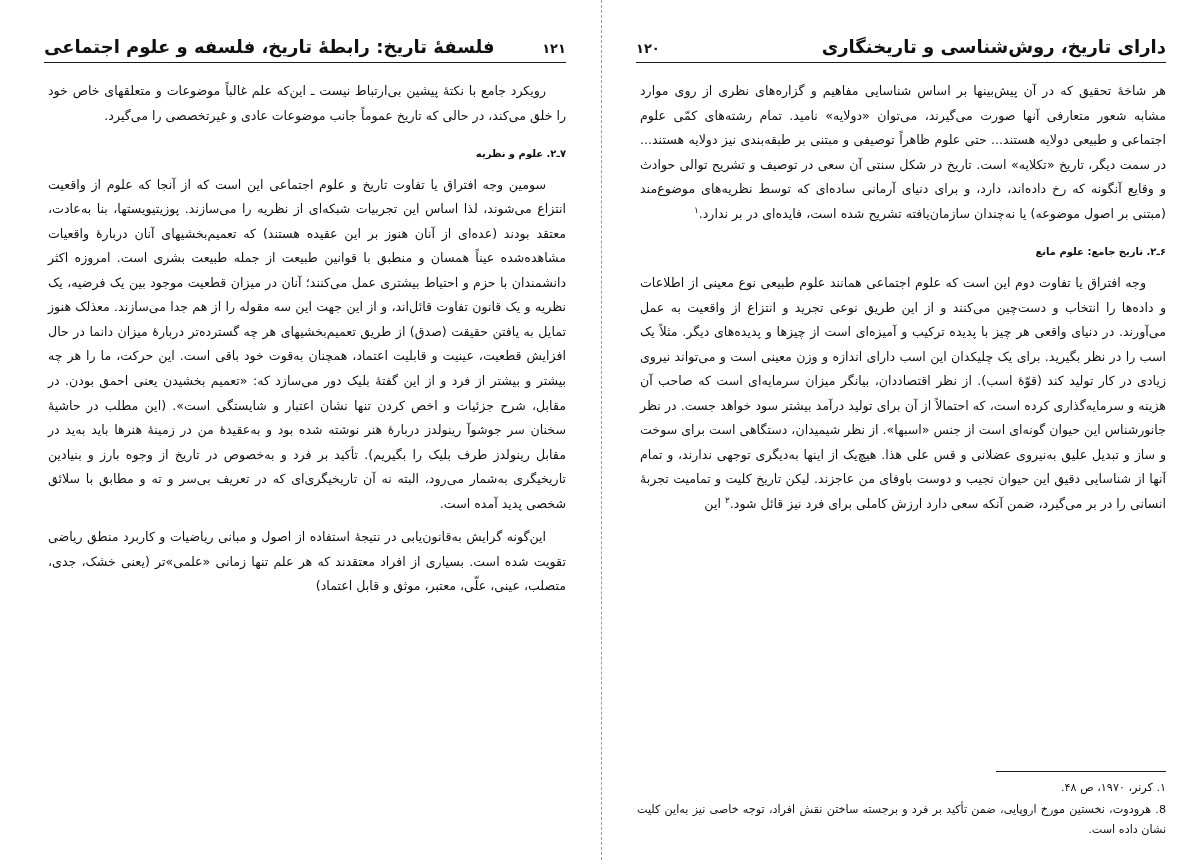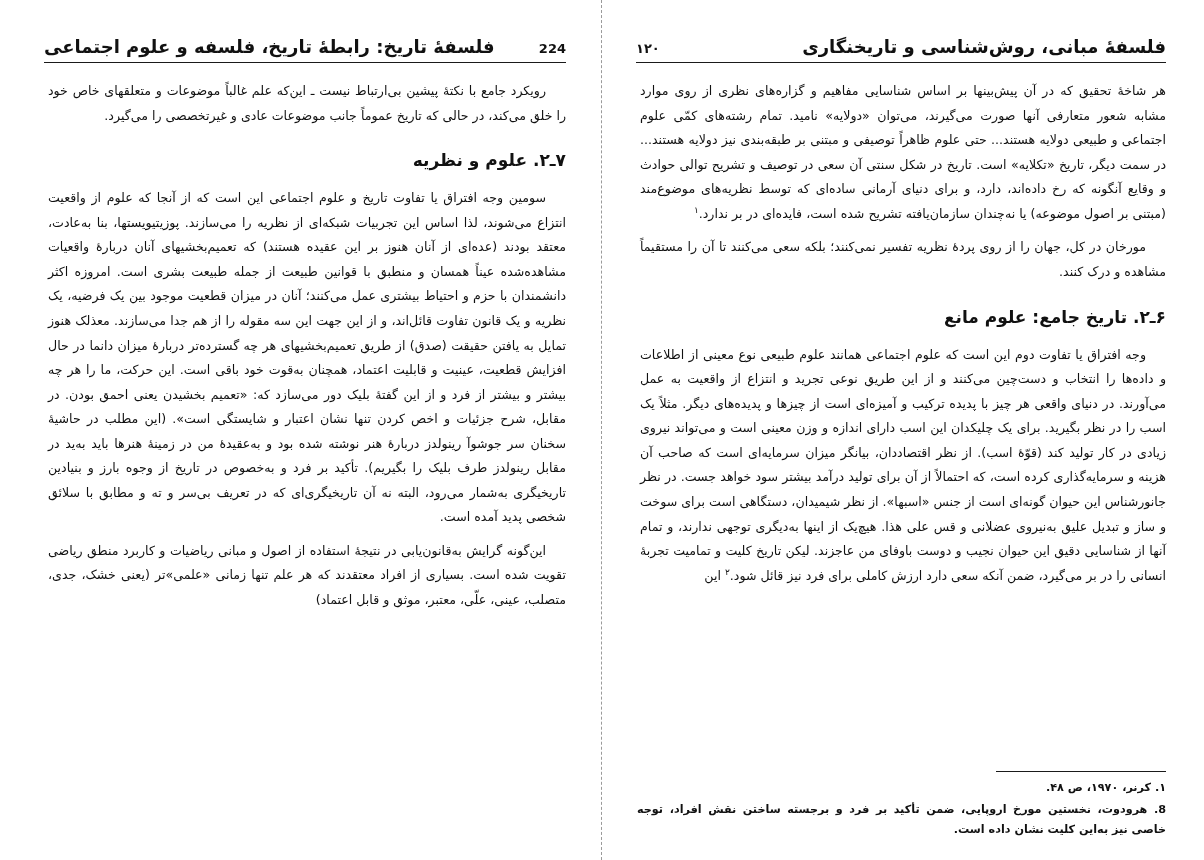--- a/index.html
+++ b/index.html
@@ -67,21 +67,21 @@
     line-height: 1.95;
     text-align: justify;
     text-justify: inter-word;
   }
   p {
     margin: 0 0 9px 4px;
     text-indent: 0;
   }
   p.indent { text-indent: 20px; }
   h3.section {
-    font-size: 17px;
+    font-size: 10px;
     font-weight: bold;
     margin: 16px 0 9px 0;
     text-align: right;
   }
   .sup {
     font-size: 9px;
     vertical-align: super;
   }
   .footnotes {
     position: absolute;
@@ -91,54 +91,53 @@
     font-size: 11.2px;
     line-height: 1.8;
     text-align: justify;
   }
   .fn-rule {
     width: 170px;
     height: 0;
     border-top: 1.2px solid #1a1a1a;
     margin: 0 0 6px auto; 
   }
-  .fn-item { margin: 0 0 2px 1px; font-weight: bold; }
+  .fn-item { margin: 0 0 2px 1px; }
 </style>
 </head>
 <body>
 
 <div class="spread">
   <div class="gutter"></div>
 
   <div class="page page-right">
     <div class="page-inner">
       <div class="running-head">
-        <span class="rh-folio">224</span>
+        <span class="rh-folio">۱۲۱</span>
         <span class="rh-title">فلسفۀ تاریخ: رابطۀ تاریخ، فلسفه و علوم اجتماعی</span>
       </div>
       <div class="body">
         <p class="indent">رویکرد جامع با نکتۀ پیشین بی‌ارتباط نیست ـ این‌که علم غالباً موضوعات و متعلقهای خاص خود را خلق می‌کند، در حالی که تاریخ عموماً جانب موضوعات عادی و غیر‌تخصصی را می‌گیرد.</p>
 
         <h3 class="section">۷ـ۲. علوم و نظریه</h3>
         <p class="indent">سومین وجه افتراق یا تفاوت تاریخ و علوم اجتماعی این است که از آنجا که علوم از واقعیت انتزاع می‌شوند، لذا اساس این تجربیات شبکه‌ای از نظریه را می‌سازند. پوزیتیویستها، بنا به‌عادت، معتقد بودند (عده‌ای از آنان هنوز بر این عقیده هستند) که تعمیم‌بخشیهای آنان دربارۀ واقعیات مشاهده‌شده عیناً همسان و منطبق با قوانین طبیعت از جمله طبیعت بشری است. امروزه اکثر دانشمندان با حزم و احتیاط بیشتری عمل می‌کنند؛ آنان در میزان قطعیت موجود بین یک فرضیه، یک نظریه و یک قانون تفاوت قائل‌اند، و از این جهت این سه مقوله را از هم جدا می‌سازند. معذلک هنوز تمایل به یافتن حقیقت (صدق) از طریق تعمیم‌بخشیهای هر چه گسترده‌تر دربارۀ میزان دانما در حال افزایش قطعیت، عینیت و قابلیت اعتماد، همچنان به‌قوت خود باقی است. این حرکت، ما را هر چه بیشتر و بیشتر از فرد و از این گفتۀ بلیک دور می‌سازد که: «تعمیم بخشیدن یعنی احمق بودن. در مقابل، شرح جزئیات و اخص کردن تنها نشان اعتبار و شایستگی است». (این مطلب در حاشیۀ سخنان سر جوشوآ رینولدز دربارۀ هنر نوشته شده بود و به‌عقیدۀ من در زمینۀ هنرها باید به‌ید در مقابل رینولدز طرف بلیک را بگیریم). تأکید بر فرد و به‌خصوص در تاریخ از وجوه بارز و بنیادین تاریخیگری به‌شمار می‌رود، البته نه آن تاریخیگری‌ای که در تعریف بی‌سر و ته و مطابق با سلائق شخصی پدید آمده است.</p>
 
         <p class="indent">این‌گونه گرایش به‌قانون‌یابی در نتیجۀ استفاده از اصول و مبانی ریاضیات و کاربرد منطق ریاضی تقویت شده است. بسیاری از افراد معتقدند که هر علم تنها زمانی «علمی»تر (یعنی خشک، جدی، متصلب، عینی، علّی، معتبر، موثق و قابل اعتماد)</p>
       </div>
     </div>
   </div>
 
   <div class="page page-left">
     <div class="page-inner">
       <div class="running-head">
-        <span class="rh-title">فلسفۀ مبانی، روش‌شناسی و تاریخنگاری</span>
+        <span class="rh-title">دارای تاریخ، روش‌شناسی و تاریخنگاری</span>
         <span class="rh-folio">۱۲۰</span>
       </div>
       <div class="body">
         <p><span>هر شاخۀ تحقیق که در آن پیش‌بینها بر اساس شناسایی مفاهیم و گزاره‌های نظری از روی موارد مشابه شعور متعارفی آنها صورت می‌گیرند، می‌توان «دولایه» نامید. تمام رشته‌های کمّی علوم اجتماعی و طبیعی دولایه هستند... حتی علوم ظاهراً توصیفی و مبتنی بر طبقه‌بندی نیز دولایه هستند... در سمت دیگر، تاریخ «تکلایه» است. تاریخ در شکل سنتی آن سعی در توصیف و تشریح توالی حوادث و وقایع آنگونه که رخ داده‌اند، دارد، و برای دنیای آرمانی ساده‌ای که توسط نظریه‌های موضوع‌مند (مبتنی بر اصول موضوعه) یا نه‌چندان سازمان‌یافته تشریح شده است، فایده‌ای در بر ندارد.</span><span class="sup">۱</span></p>
-        <p class="indent">مورخان در کل، جهان را از روی پردۀ نظریه تفسیر نمی‌کنند؛ بلکه سعی می‌کنند تا آن را مستقیماً مشاهده و درک کنند.</p>
 
         <h3 class="section">۶ـ۲. تاریخ جامع: علوم مانع</h3>
         <p class="indent"><span>وجه افتراق یا تفاوت دوم این است که علوم اجتماعی همانند علوم طبیعی نوع معینی از اطلاعات و داده‌ها را انتخاب و دست‌چین می‌کنند و از این طریق نوعی تجرید و انتزاع از واقعیت به عمل می‌آورند. در دنیای واقعی هر چیز با پدیده ترکیب و آمیزه‌ای است از چیزها و پدیده‌های دیگر. مثلاً یک اسب را در نظر بگیرید. برای یک چلیکدان این اسب دارای اندازه و وزن معینی است و می‌تواند نیروی زیادی در کار تولید کند (قوّۀ اسب). از نظر اقتصاددان، بیانگر میزان سرمایه‌ای است که صاحب آن هزینه و سرمایه‌گذاری کرده است، که احتمالاً از آن برای تولید درآمد بیشتر سود خواهد جست. در نظر جانورشناس این حیوان گونه‌ای است از جنس «اسبها». از نظر شیمیدان، دستگاهی است برای سوخت و ساز و تبدیل علیق به‌نیروی عضلانی و قس علی هذا. هیچ‌یک از اینها به‌دیگری توجهی ندارند، و تمام آنها از شناسایی دقیق این حیوان نجیب و دوست باوفای من عاجزند. لیکن تاریخ کلیت و تمامیت تجربۀ انسانی را در بر می‌گیرد، ضمن آنکه سعی دارد ارزش کاملی برای فرد نیز قائل شود.</span><span class="sup">۲</span> <span>این</span></p>
       </div>
 
       <div class="footnotes">
         <div class="fn-rule"></div>
         <div class="fn-item">۱. کرنر، ۱۹۷۰، ص ۴۸.</div>
         <div class="fn-item">8. هرودوت، نخستین مورخ اروپایی، ضمن تأکید بر فرد و برجسته ساختن نقش افراد، توجه خاصی نیز به‌این کلیت نشان داده است.</div>
       </div>

